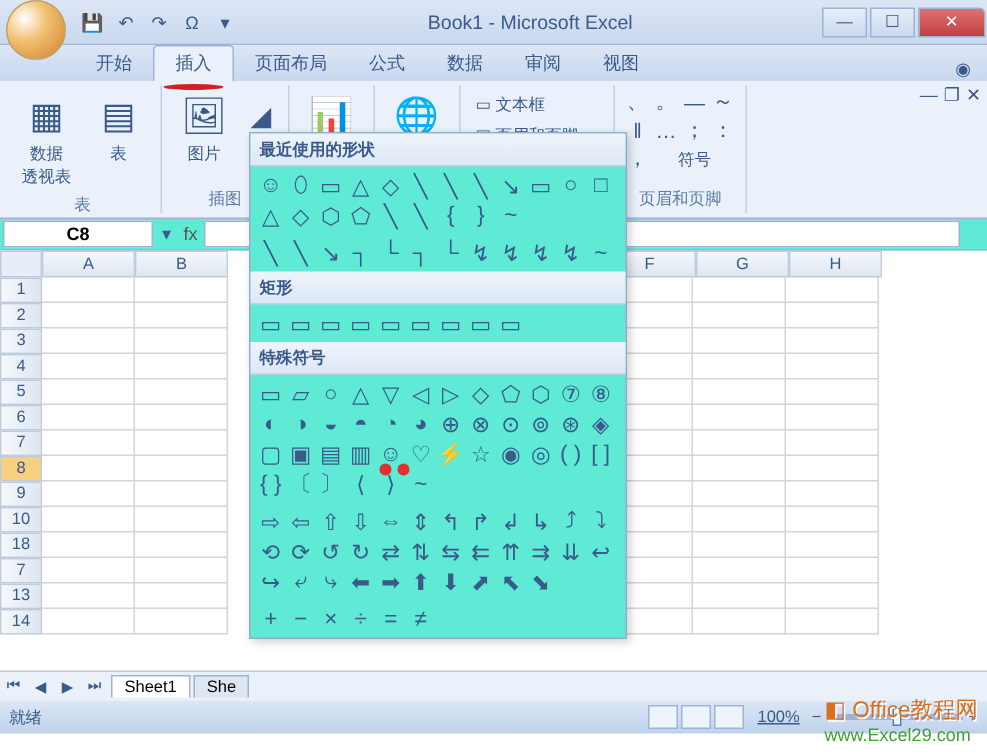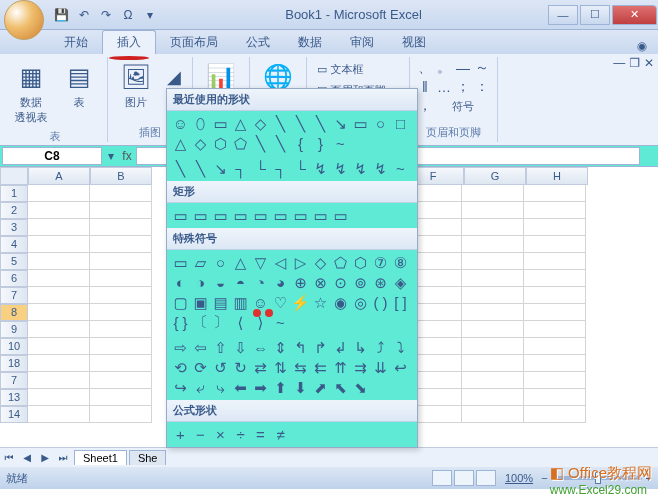--- a/index.html
+++ b/index.html
@@ -512,21 +512,20 @@
       <div class="shape">⤶</div>
       <div class="shape">⤷</div>
       <div class="shape">⬅</div>
       <div class="shape">➡</div>
       <div class="shape">⬆</div>
       <div class="shape">⬇</div>
       <div class="shape">⬈</div>
       <div class="shape">⬉</div>
       <div class="shape">⬊</div>
     </div>
-  <div class="dd-header">公式形状</div>
   <div class="dd-grid" id="sec5">
       <div class="shape">+</div>
       <div class="shape">−</div>
       <div class="shape">×</div>
       <div class="shape">÷</div>
       <div class="shape">=</div>
       <div class="shape">≠</div>
     </div>
   <div class="red-cursor"></div>
 </div>

